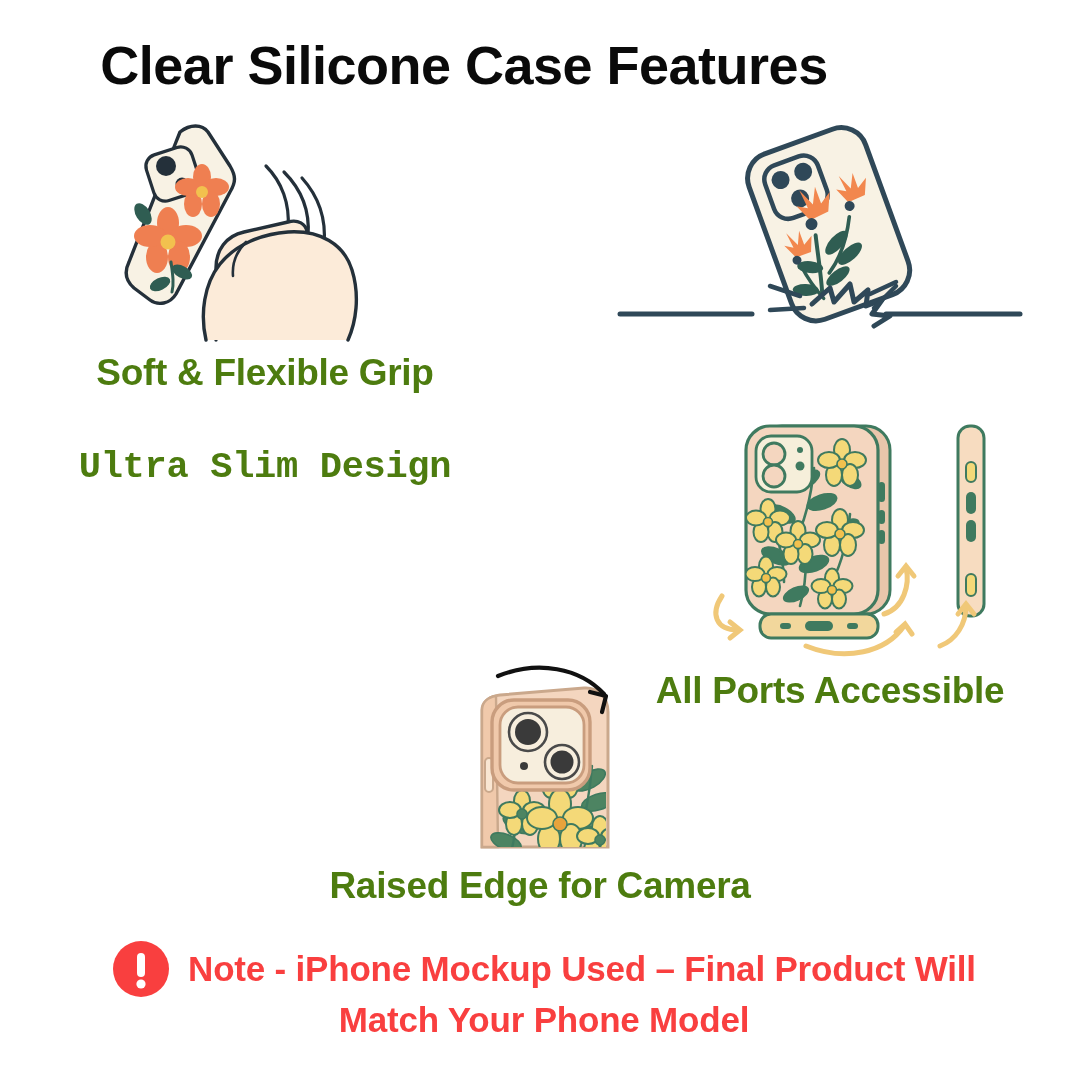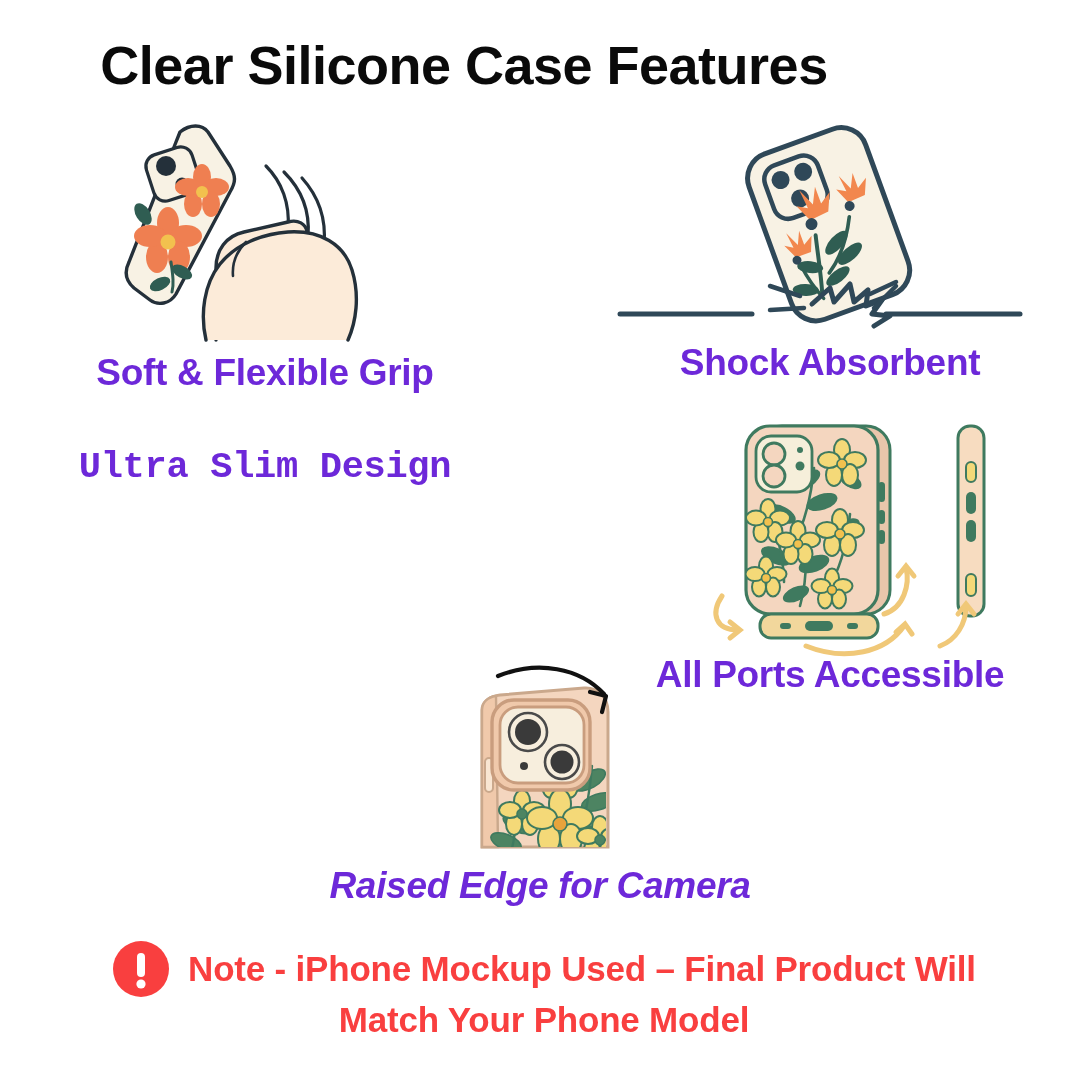--- a/index.html
+++ b/index.html
@@ -15,42 +15,42 @@
     position: absolute; top: 34px; left: 0; width: 928px;
     text-align: center;
     font-size: 54px; font-weight: 700; color: #0a0a0a;
     letter-spacing: -0.5px;
   }
 
   .feature { position: absolute; }
   .feature .art { position: relative; width: 100%; }
   .feature .label {
     text-align: center;
-    font-size: 37px; font-weight: 700; color: #6d28d9;
+    font-size: 37px; font-weight: 700; color: #4d7c0f;
     letter-spacing: -0.3px; white-space: nowrap;
   }
 
   
   #f-grip   { left: 30px;  top: 118px; width: 470px; }
   #f-grip .art   { height: 222px; }
   #f-grip .label { margin-top: 12px; }
 
   #f-shock  { left: 600px; top: 118px; width: 460px; }
   #f-shock .art  { height: 218px; }
   #f-shock .label{ margin-top: 6px; }
 
   #f-slim   { left: 40px;  top: 424px; width: 450px; }
   #f-slim .art   { height: 208px; }
   #f-slim .label { margin-top: 22px; font-family: Liberation Mono, monospace; }
 
   #f-ports  { left: 600px; top: 418px; width: 460px; }
   #f-ports .art  { height: 222px; }
-  #f-ports .label{ margin-top: 14px; }
-
-  #f-camera { left: 260px; top: 662px; width: 560px; font-style: italic; }
+  #f-ports .label{ margin-top: 30px; }
+
+  #f-camera { left: 260px; top: 662px; width: 560px; }
   #f-camera .art { height: 185px; }
   #f-camera .label{ margin-top: 18px; }
 
   .note-wrap {
     position: absolute; left: 0; top: 940px; width: 1080px;
     display: flex; flex-direction: column; align-items: center; padding-left: 8px;
   }
   .note-line1 { display: flex; align-items: center; gap: 18px; }
   .note-icon { flex: none; width: 58px; height: 58px; }
   .note-text {
@@ -165,21 +165,20 @@
           <path d="M212 186 l18 -16 l4 14 l16 -18 l4 18 l14 -12 l-2 16 l16 -6 l-10 14 l18 2 l-16 10"></path>
           <path d="M274 190 l22 -22" stroke-width="4.5"></path>
           <path d="M270 176 l26 -12" stroke-width="4.5"></path>
           <path d="M200 178 l-30 -10" stroke-width="4.5"></path>
           <path d="M204 190 l-34 2" stroke-width="4.5"></path>
           <path d="M20 196 L152 196" stroke-width="5"></path>
           <path d="M286 196 L420 196" stroke-width="5"></path>
         </g>
       </svg>
     </div>
-    <div class="label">Shock Absorbent</div>
   </div>
 
   <div class="feature" id="f-slim">
     <div class="label">Ultra Slim Design</div>
   </div>
 
   <div class="feature" id="f-ports">
     <div class="art">
       <svg viewBox="0 0 460 222" width="460" height="222">
         <defs>

